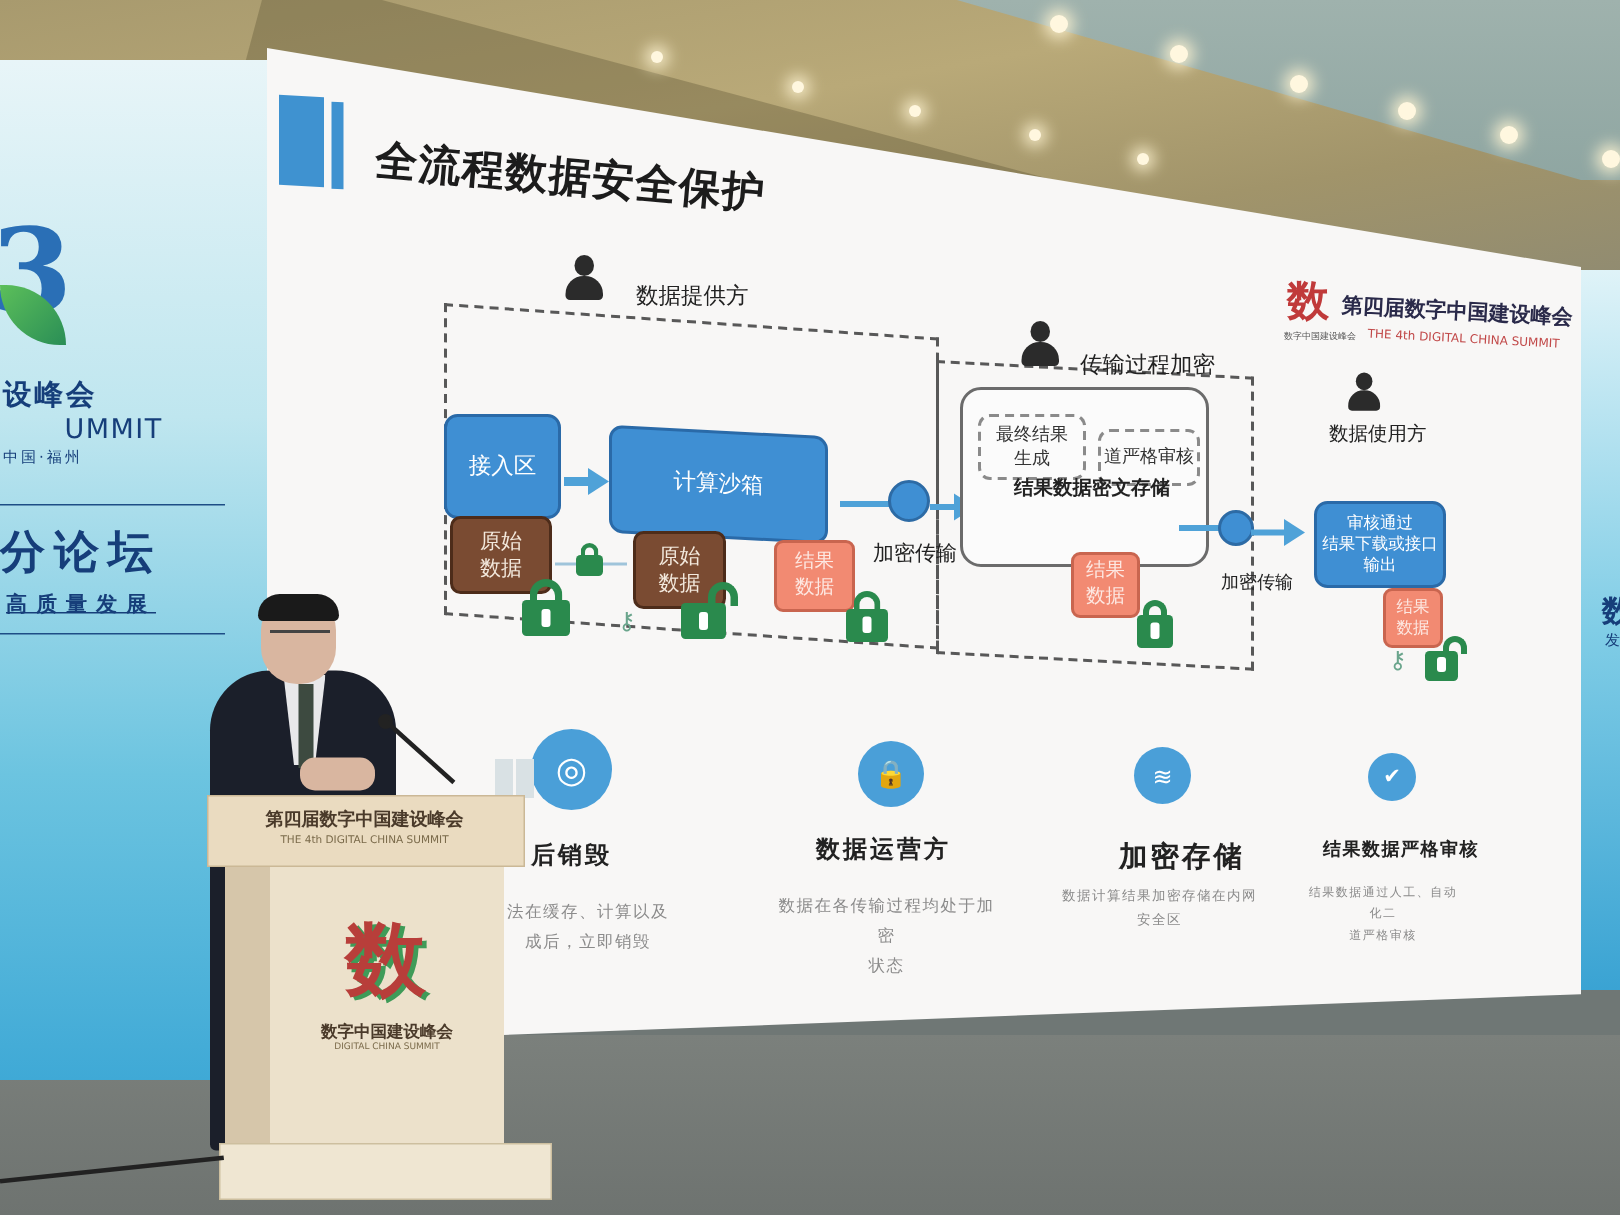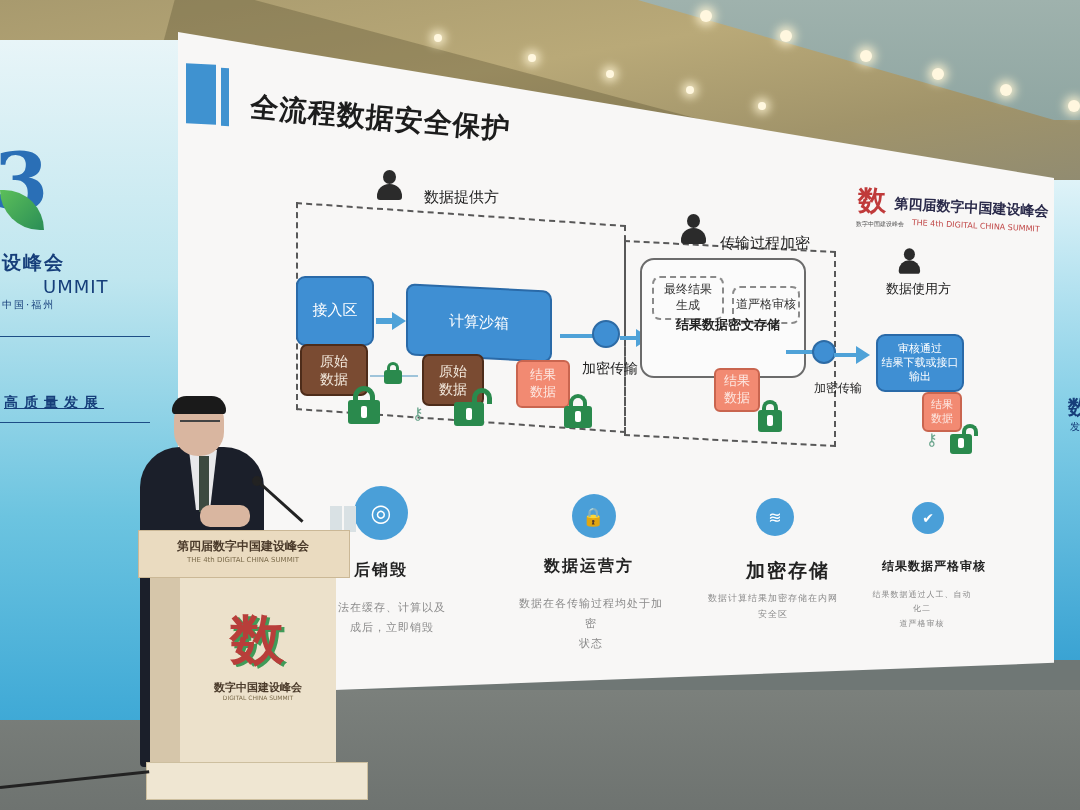--- a/index.html
+++ b/index.html
@@ -121,20 +121,21 @@
 <div class="light" style="left:758px;top:102px;width:8px;height:8px"></div>
 <div class="floor"></div>
 
 <div class="left-banner">
   <div class="lb-logo">3</div>
   <div class="lb-leaf"></div>
   <div class="lb-summit">设峰会</div>
   <div class="lb-summit-en">UMMIT</div>
   <div class="lb-city">中国·福州</div>
   <div class="lb-line" style="top:296px"></div>
+  <div class="lb-forum">分论坛</div>
   <div class="lb-sub">高质量发展</div>
   <div class="lb-line" style="top:382px"></div>
 </div>
 
 <div class="right-banner">
   <div class="rb-text" style="left:26px;top:214px">数</div>
   <div class="rb-sub" style="left:28px;top:240px">发</div>
 </div>
 
 <div class="screen"></div>

